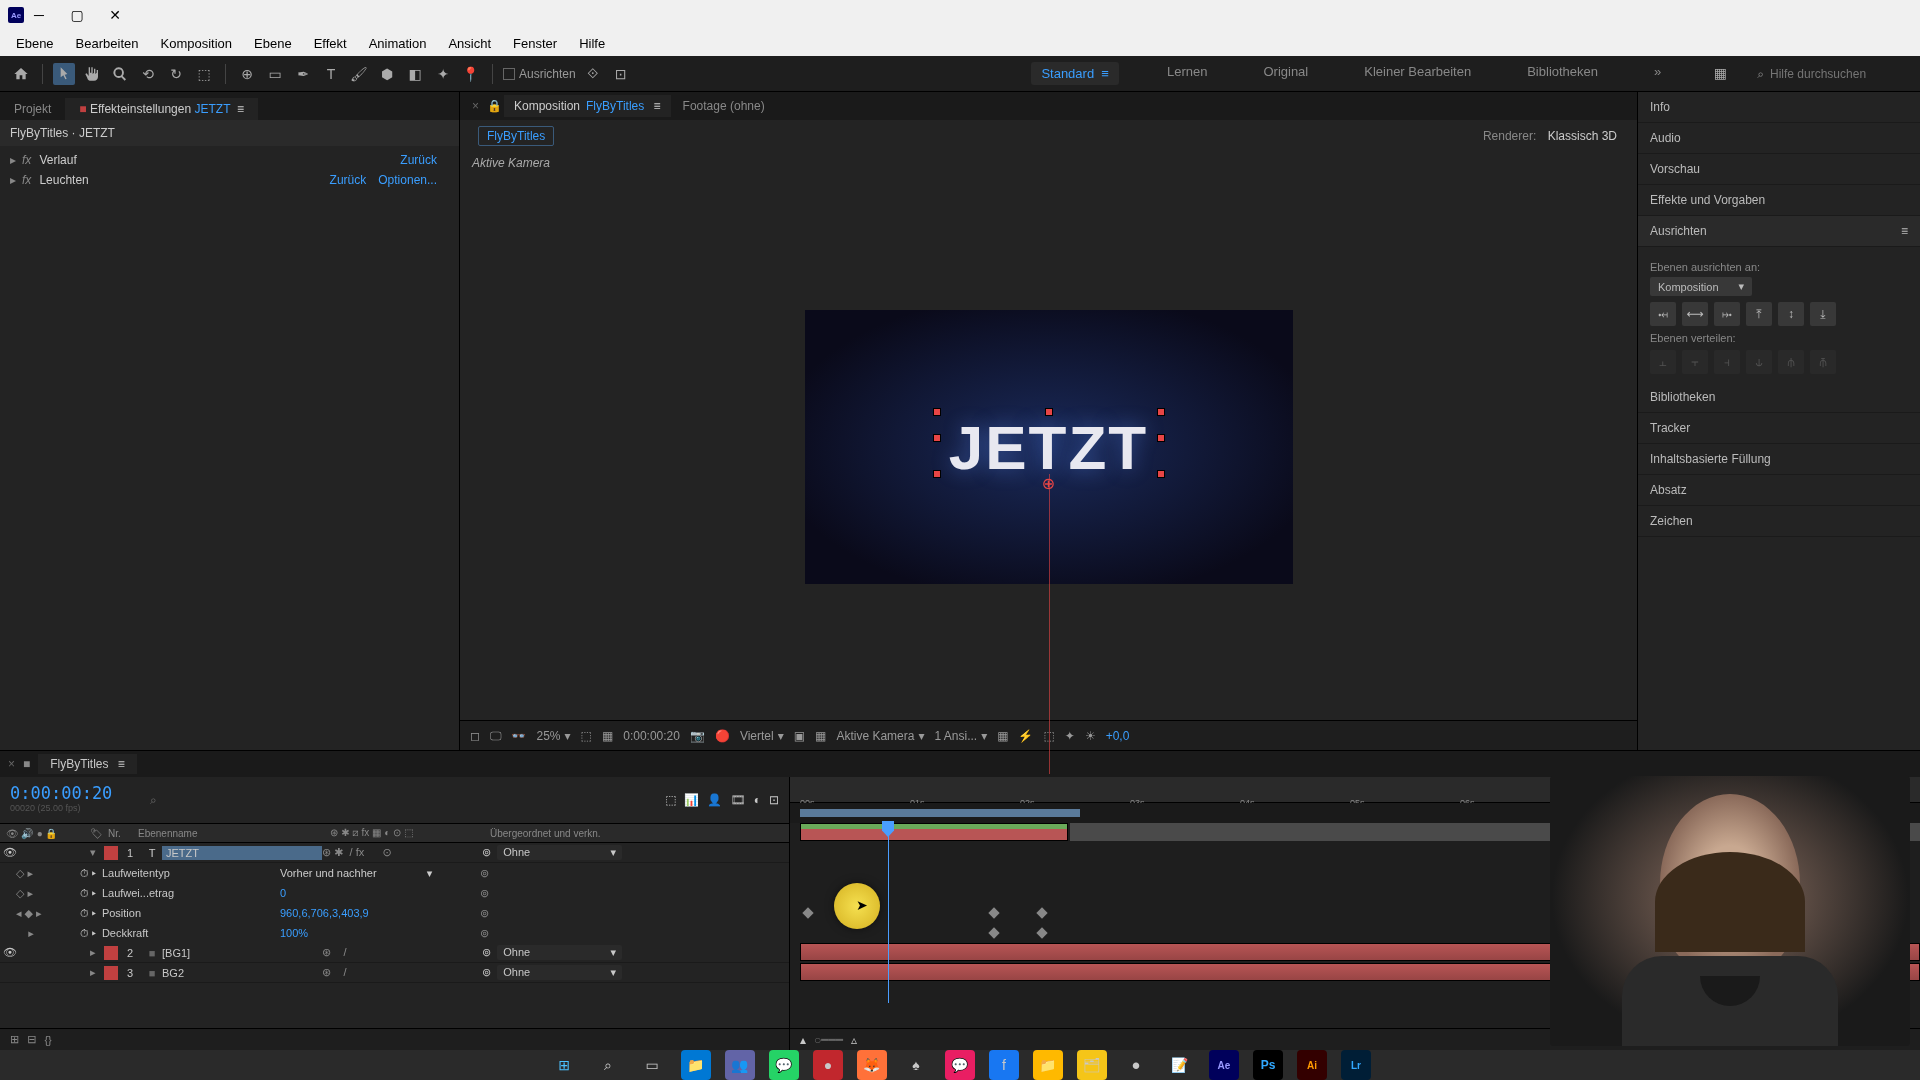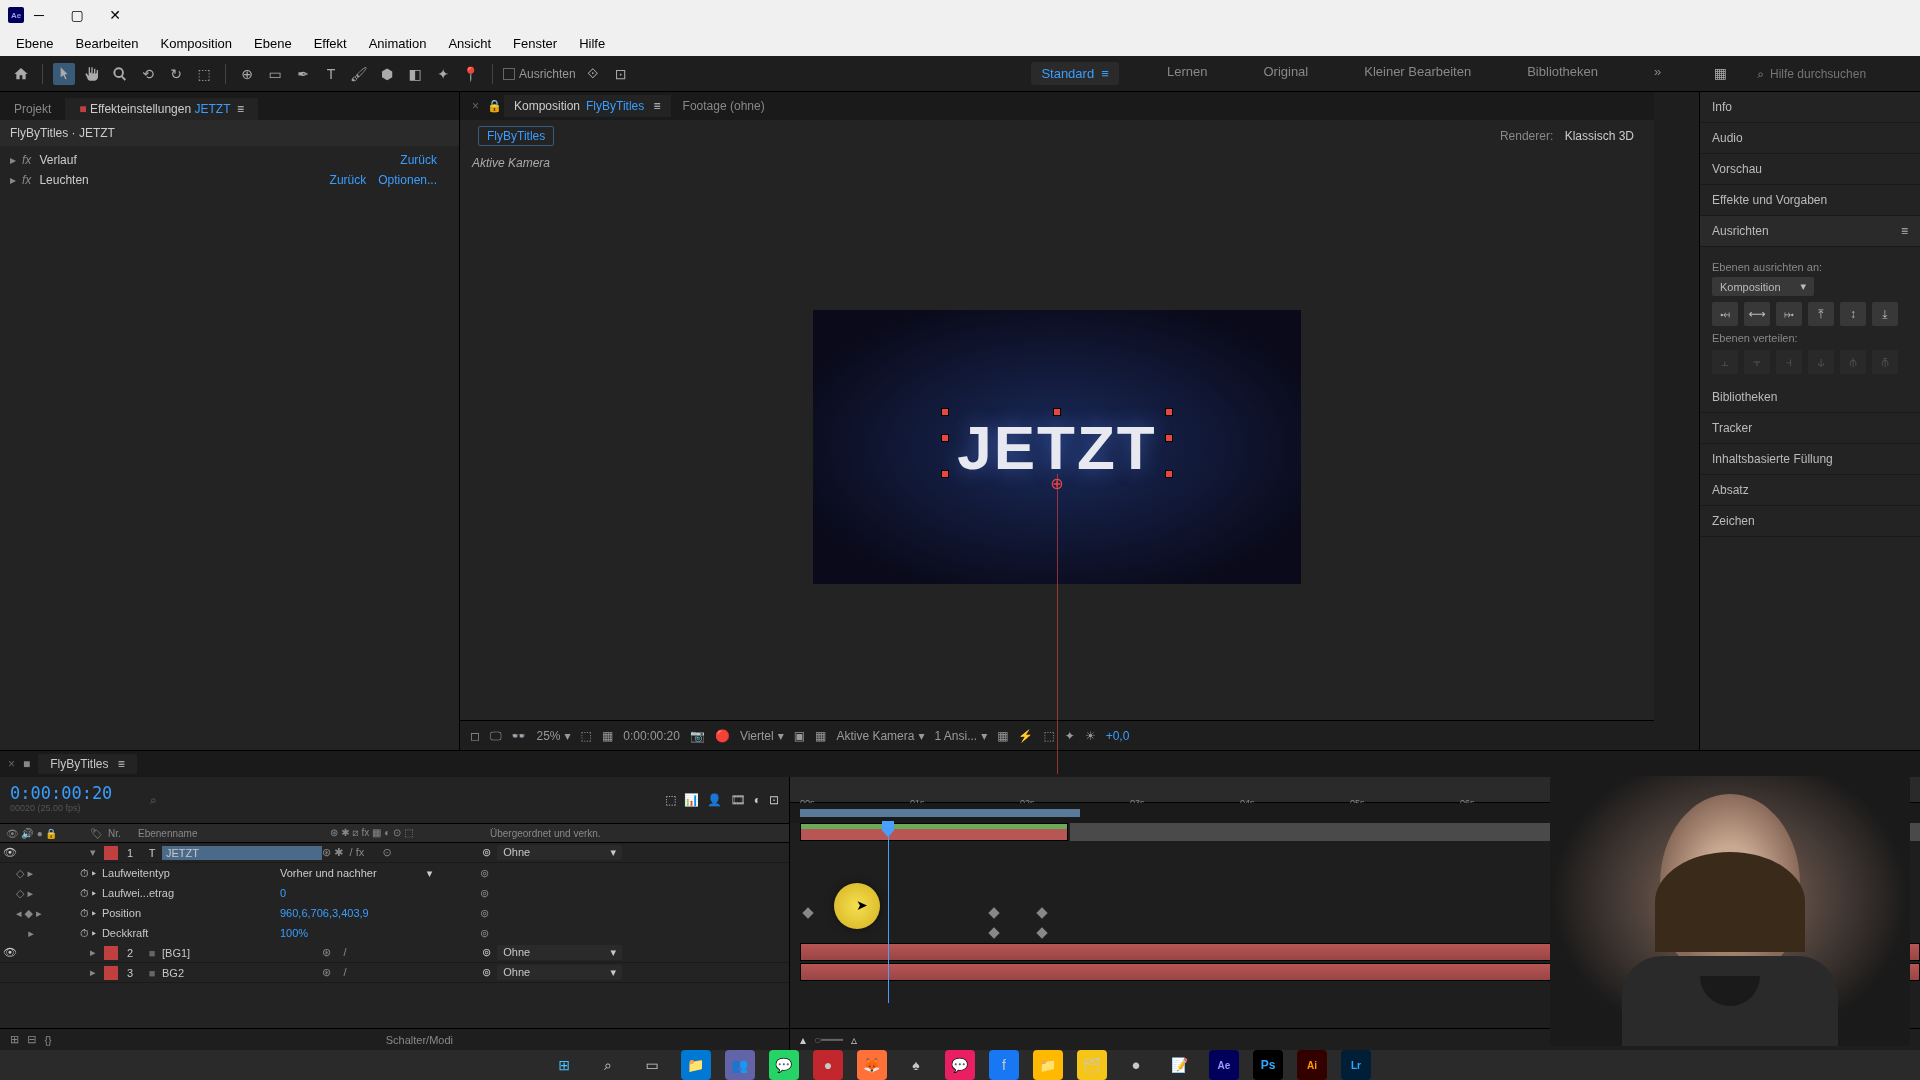--- a/index.html
+++ b/index.html
@@ -26,21 +26,21 @@
 .workspace-tabs { margin-left: auto; display: flex; align-items: flex-start; gap: 40px; }
 .ws-tab { color: #888; font-size: 13px; padding: 2px 8px; }
 .ws-tab.active { color: #3a9eff; background: #2a2a2a; border-radius: 3px; padding: 4px 10px; }
 .search-help { display: flex; align-items: center; gap: 6px; color: #888; margin-left: 20px; }
 .search-help input { background: transparent; border: none; color: #888; font-size: 12px; width: 140px; }
 
 
 .main { display: flex; height: calc(100% - 30px - 26px - 36px - 300px - 30px); }
 .left-panel { width: 460px; background: #232323; border-right: 1px solid #000; }
 .center-panel { flex: 1; background: #232323; display: flex; flex-direction: column; }
-.right-panel { width: 221px; background: #232323; border-left: 1px solid #000; margin-left: 45px; }
+.right-panel { width: 283px; background: #232323; border-left: 1px solid #000; }
 
 
 .panel-tabs { display: flex; background: #1a1a1a; height: 28px; align-items: flex-end; }
 .panel-tab { padding: 4px 14px; font-size: 12px; color: #888; position: relative; }
 .panel-tab.active { background: #232323; color: #ccc; }
 .panel-tab .blue { color: #3a9eff; }
 .panel-header { padding: 6px 10px; font-size: 12px; color: #ccc; background: #2a2a2a; }
 .effect-list { padding: 4px 0; }
 .effect-row { display: flex; align-items: center; padding: 3px 10px; font-size: 12px; }
 .effect-row .tw { color: #888; margin-right: 6px; }
@@ -454,21 +454,20 @@
                 <span>Ohne</span>
                 <span>▾</span>
               </span>
             </span>
         </div>
       </div>
       <div class="tl-footer">
         <span>⊞</span>
         <span>⊟</span>
         <span>{}</span>
-        <span style="flex:1;text-align:center">Schalter/Modi</span>
       </div>
     </div>
     <div class="tl-right">
       <div class="ruler">
         <span class="ruler-mark" style="left:10px">00s</span>
         <span class="ruler-mark" style="left:120px">01s</span>
         <span class="ruler-mark" style="left:230px">02s</span>
         <span class="ruler-mark" style="left:340px">03s</span>
         <span class="ruler-mark" style="left:450px">04s</span>
         <span class="ruler-mark" style="left:560px">05s</span>

